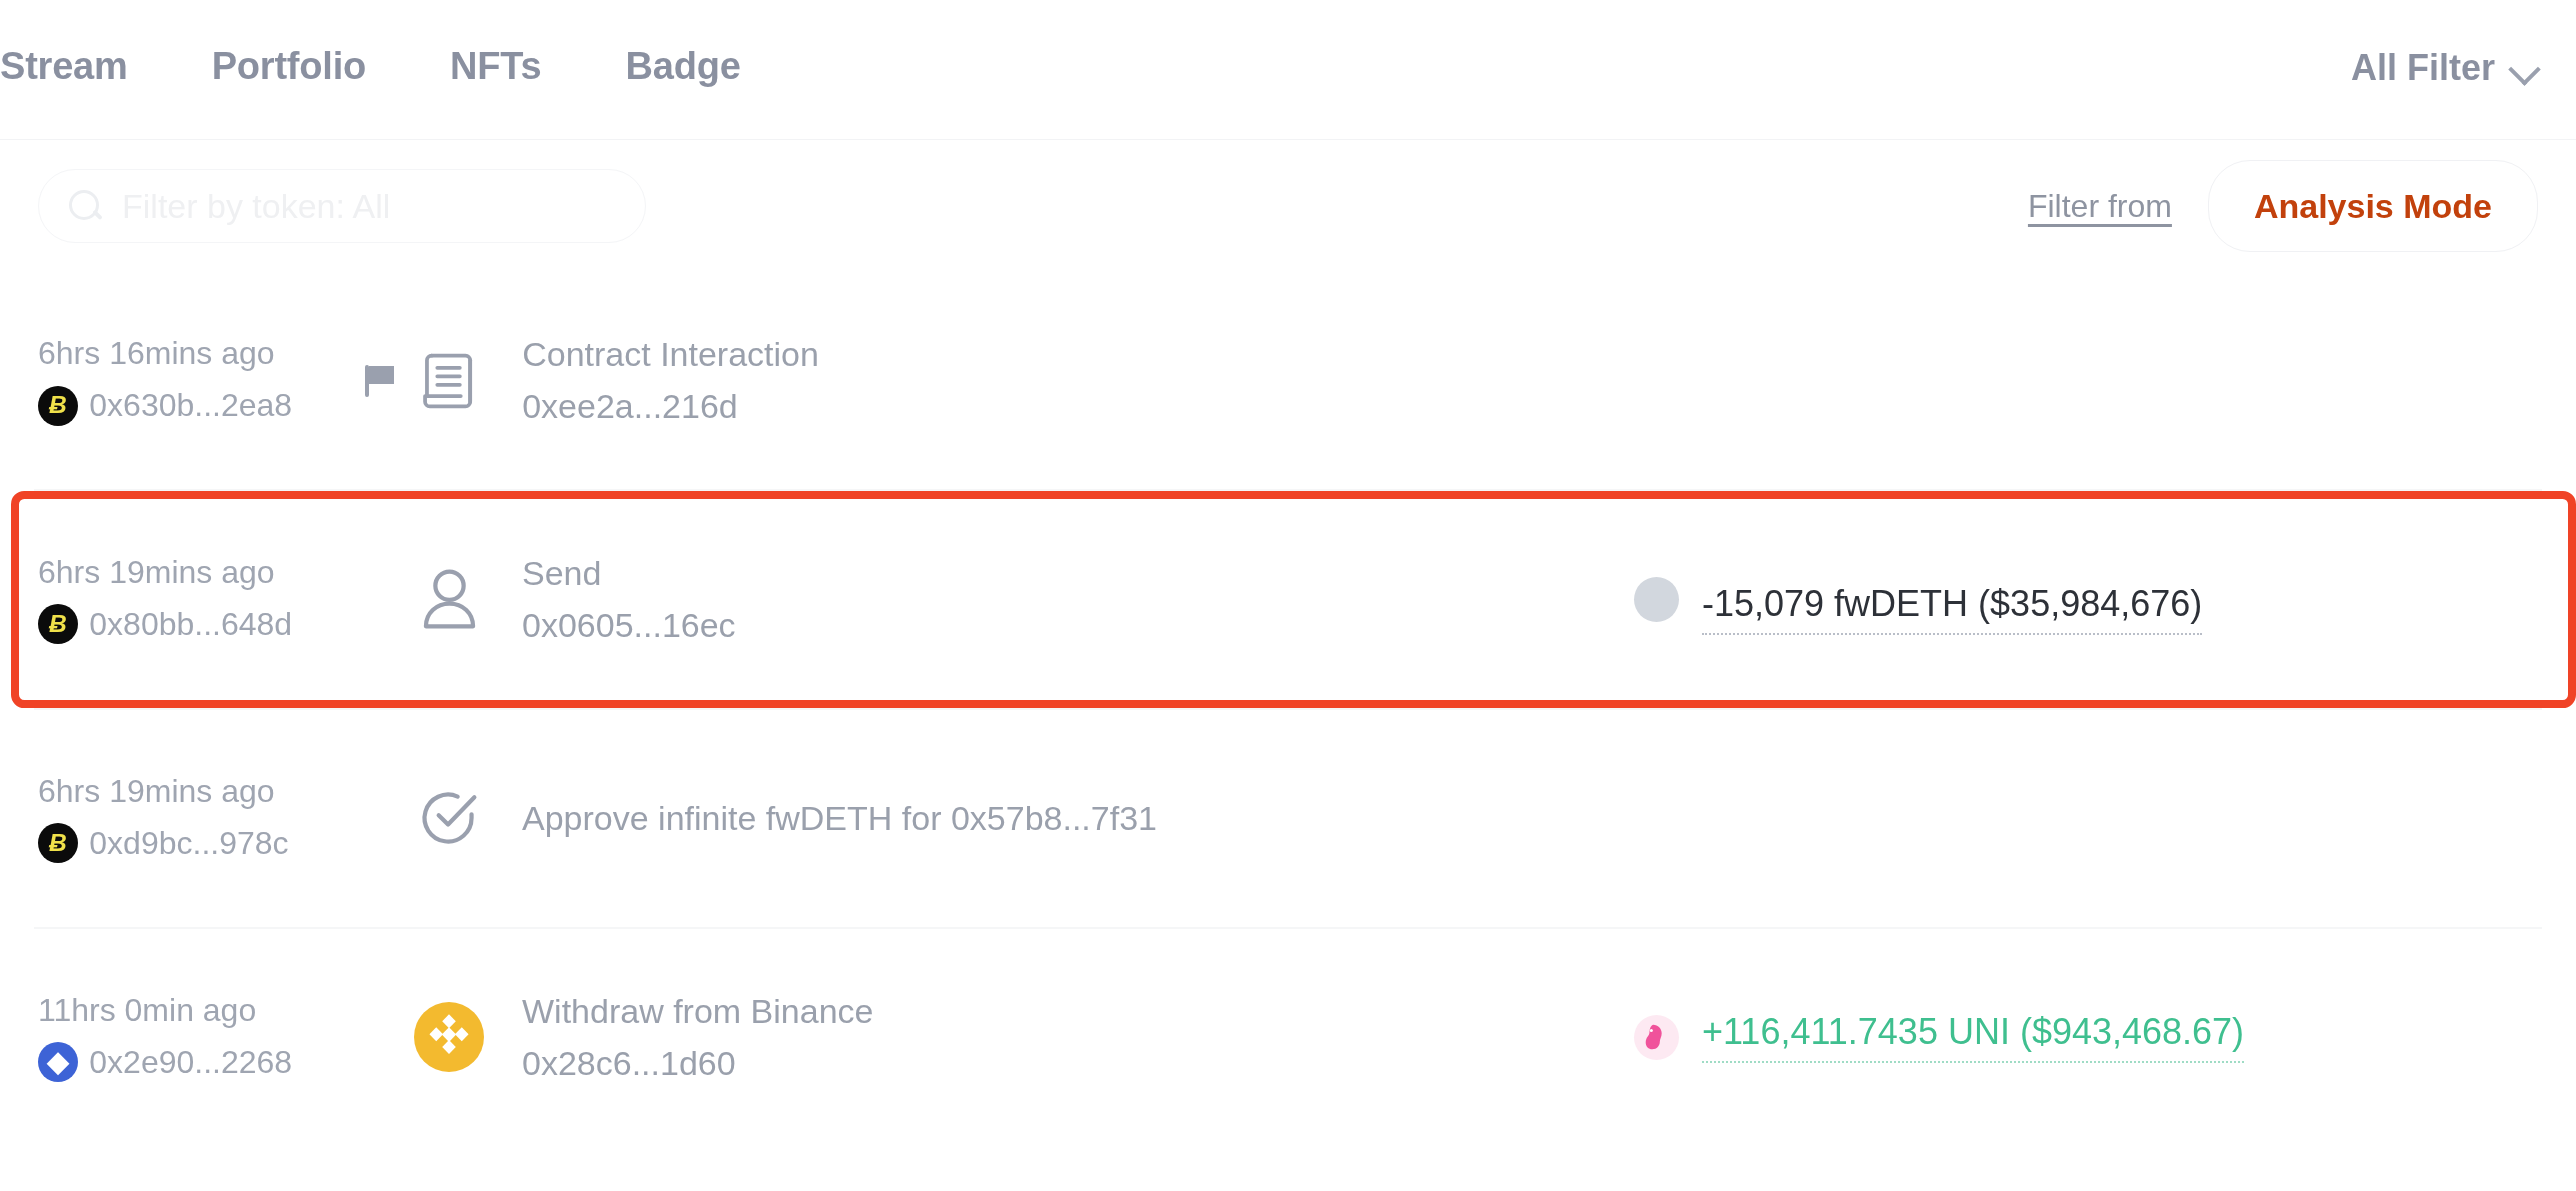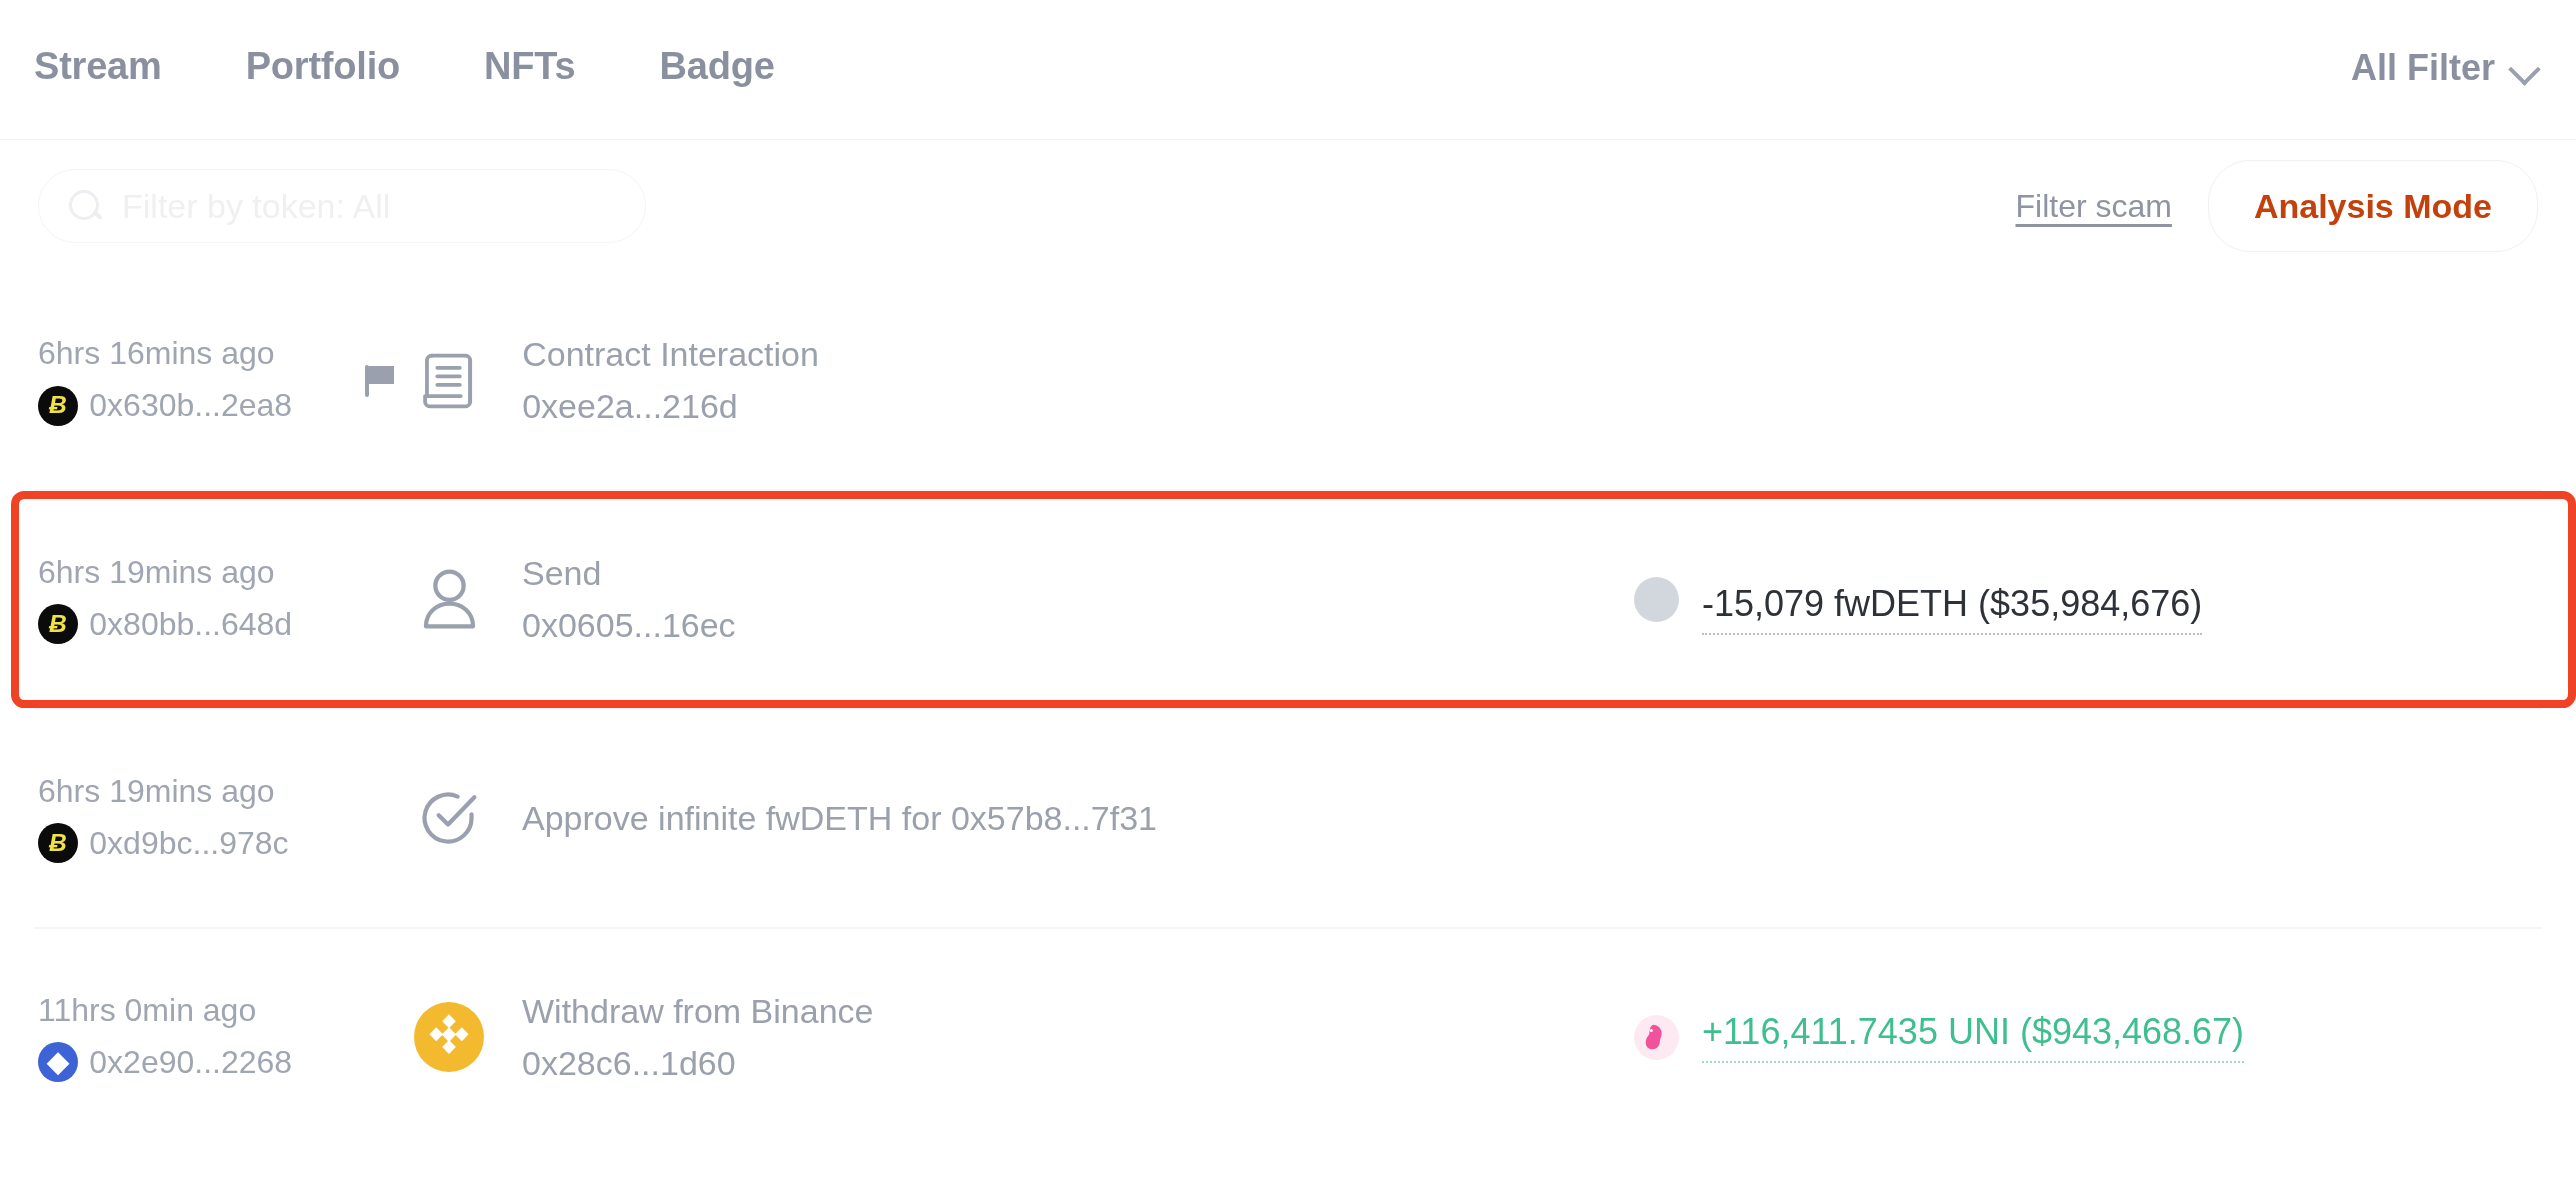--- a/index.html
+++ b/index.html
@@ -19,21 +19,20 @@
     height: 1192px;
     background: #ffffff;
   }
 
   
   .tabbar {
     position: relative;
     height: 140px;
     display: flex;
     align-items: flex-start;
-    padding-left: 34px;
     padding-right: 38px;
     border-bottom: 1.9px solid #f2f3f5;
   }
   .tabs {
     display: flex;
     align-items: flex-start;
     height: 100%;
   }
   .tab {
     position: relative;
@@ -347,21 +346,21 @@
     </div>
   </div>
 
   <div class="filterbar">
     <div class="search-box">
       <span class="search-icon"></span>
       <input class="search-input" type="text" placeholder="Filter by token: All" style="">
     </div>
 
     <div class="filter-right">
-      <span class="filter-scam">Filter scam</span>
+      <span class="filter-scam">Filter from</span>
       <div class="analysis-mode">
         <span>Analysis Mode</span>
       </div>
     </div>
   </div>
 
   <div class="tx-list">
 
     <div class="tx-row">
       <div class="col-time">

